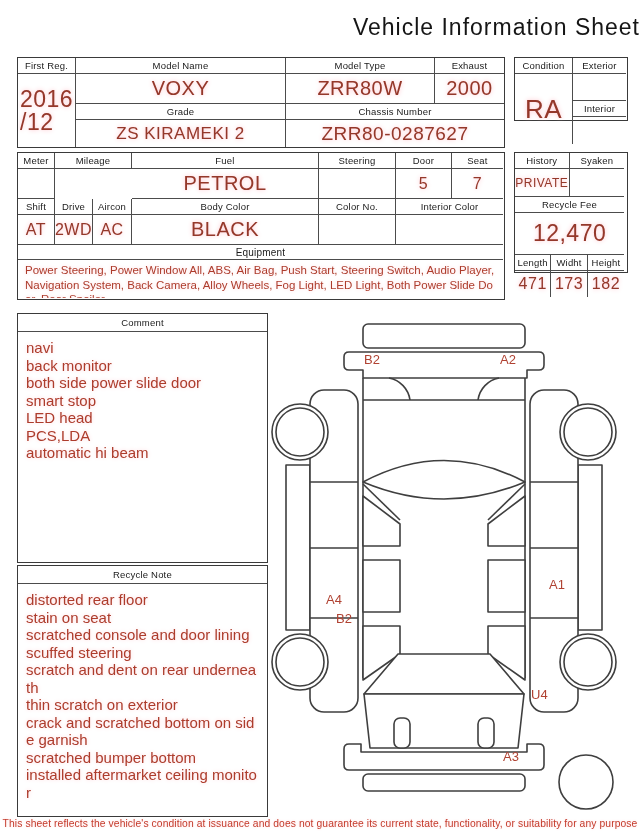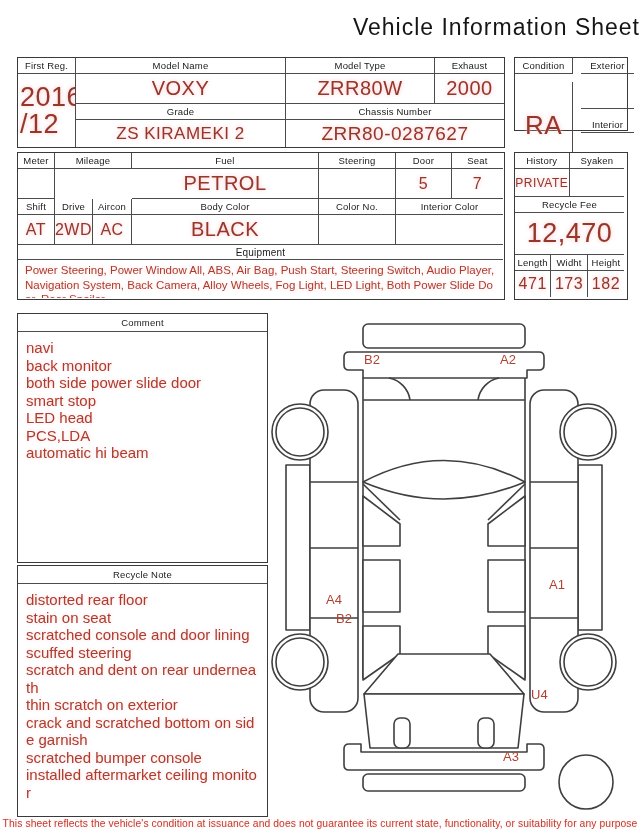--- a/index.html
+++ b/index.html
@@ -17,21 +17,21 @@
             display:flex;align-items:center;justify-content:center;
             box-sizing:border-box;overflow:hidden;}
   .grid>div.lc{border-right:none;}
   .grid>div.lr{border-bottom:none;}
 
   .hdr{font-size:9.5px;color:#1a1a1a;letter-spacing:.2px;white-space:nowrap;}
 
   .rv{color:#94382a;text-shadow:0 0 1px #ffd9dd,0 0 5px #ffc3cb;letter-spacing:.5px;}
   .note-red{color:#ad3c2c;text-shadow:0 0 4px #ffd3d8;}
 
-  .fs21{font-size:27px;} .fs20{font-size:20px;} .fs19{font-size:19px;}
+  .fs21{font-size:23px;} .fs20{font-size:20px;} .fs19{font-size:19px;}
   .fs17{font-size:17px;} .fs16{font-size:16px;} .fs14{font-size:16px;}
   .fs13{font-size:13px;} .fs12{font-size:12px;} .fs26{font-size:26px;}
 
   .fr-val{white-space:pre-line;line-height:.98;justify-content:flex-start !important;
           text-align:left;padding-left:2px;}
 
   .equip-text{justify-content:flex-start !important;align-items:flex-start !important;
               text-align:left;padding:3px 7px;font-size:11.5px;line-height:1.27;
               word-break:break-all;}
 
@@ -69,23 +69,23 @@
   <div class="rv fs20" style="grid-area:2/3">ZRR80W</div>
   <div class="rv fs20 lc" style="grid-area:2/4">2000</div>
 
   <div class="hdr" style="grid-area:3/2">Grade</div>
   <div class="hdr lc" style="grid-area:3/3/4/5">Chassis Number</div>
 
   <div class="rv fs17 lr" style="grid-area:4/2">ZS KIRAMEKI 2</div>
   <div class="rv fs19 lc lr" style="grid-area:4/3/5/5">ZRR80-0287627</div>
 </div>
 
-<div class="abs grid" style="left:514px;top:57px;width:114px;height:74px;
+<div class="abs grid" style="left:514px;top:57px;width:114px;height:64px;
             grid-template-columns:58px 53px;
-            grid-template-rows:16px 27px 16px 27px;gap:8px;">
+            grid-template-rows:16px 27px 16px 27px;">
   <div class="hdr" style="grid-area:1/1">Condition</div>
   <div class="hdr lc" style="grid-area:1/2">Exterior</div>
   <div class="rv fs26 lr" style="grid-area:2/1/5/2">RA</div>
   <div class="lc" style="grid-area:2/2"></div>
   <div class="hdr lc" style="grid-area:3/2">Interior</div>
   <div class="lc lr" style="grid-area:4/2"></div>
 </div>
 
 <div class="abs grid" style="left:17px;top:152px;width:488px;height:148px;
             grid-template-columns:37px 38px 39px 187px 77px 56px 51px;
@@ -114,21 +114,21 @@
   <div class="rv fs14" style="grid-area:4/2">2WD</div>
   <div class="rv fs14" style="grid-area:4/3">AC</div>
   <div class="rv fs20" style="grid-area:4/4">BLACK</div>
   <div style="grid-area:4/5"></div>
   <div class="lc" style="grid-area:4/6/5/8"></div>
 
   <div class="hdr lc" style="grid-area:5/1/6/8;font-size:10px;">Equipment</div>
   <div class="note-red equip-text lc lr" style="grid-area:6/1/7/8">Power Steering, Power Window All, ABS, Air Bag, Push Start, Steering Switch, Audio Player, Navigation System, Back Camera, Alloy Wheels, Fog Light, LED Light, Both Power Slide Door, Rear Spoiler</div>
 </div>
 
-<div class="abs grid" style="left:514px;top:152px;width:114px;height:148px;
+<div class="abs grid" style="left:514px;top:152px;width:114px;height:121px;
             grid-template-columns:repeat(6,18.2px);
             grid-template-rows:16px 28px 16px 42px 16px 26px;">
   <div class="hdr" style="grid-area:1/1/2/4">History</div>
   <div class="hdr lc" style="grid-area:1/4/2/7">Syaken</div>
   <div class="rv fs12" style="grid-area:2/1/3/4">PRIVATE</div>
   <div class="lc" style="grid-area:2/4/3/7"></div>
   <div class="hdr lc" style="grid-area:3/1/4/7">Recycle Fee</div>
   <div class="rv fs21 lc" style="grid-area:4/1/5/7">12,470</div>
   <div class="hdr" style="grid-area:5/1/6/3">Length</div>
   <div class="hdr" style="grid-area:5/3/6/5">Widht</div>
@@ -154,21 +154,21 @@
 <div class="abs notebox" style="left:17px;top:565px;width:251px;height:252px;">
   <div class="nb-hdr hdr">Recycle Note</div>
   <div class="nb-body">
     <div class="nb-line note-red">distorted rear floor</div>
     <div class="nb-line note-red">stain on seat</div>
     <div class="nb-line note-red">scratched console and door lining</div>
     <div class="nb-line note-red">scuffed steering</div>
     <div class="nb-line note-red">scratch and dent on rear underneath</div>
     <div class="nb-line note-red">thin scratch on exterior</div>
     <div class="nb-line note-red">crack and scratched bottom on side garnish</div>
-    <div class="nb-line note-red">scratched bumper console</div>
+    <div class="nb-line note-red">scratched bumper bottom</div>
     <div class="nb-line note-red">installed aftermarket ceiling monitor</div>
   </div>
 </div>
 
 <svg class="abs" style="left:268px;top:312px;" width="366" height="506" viewBox="0 0 366 506">
 
   <rect class="car" x="18" y="153" width="24" height="165"></rect>
   <rect class="car" x="310" y="153" width="24" height="165"></rect>
 
   <rect class="car" x="42" y="78" width="48" height="322" rx="14"></rect>

